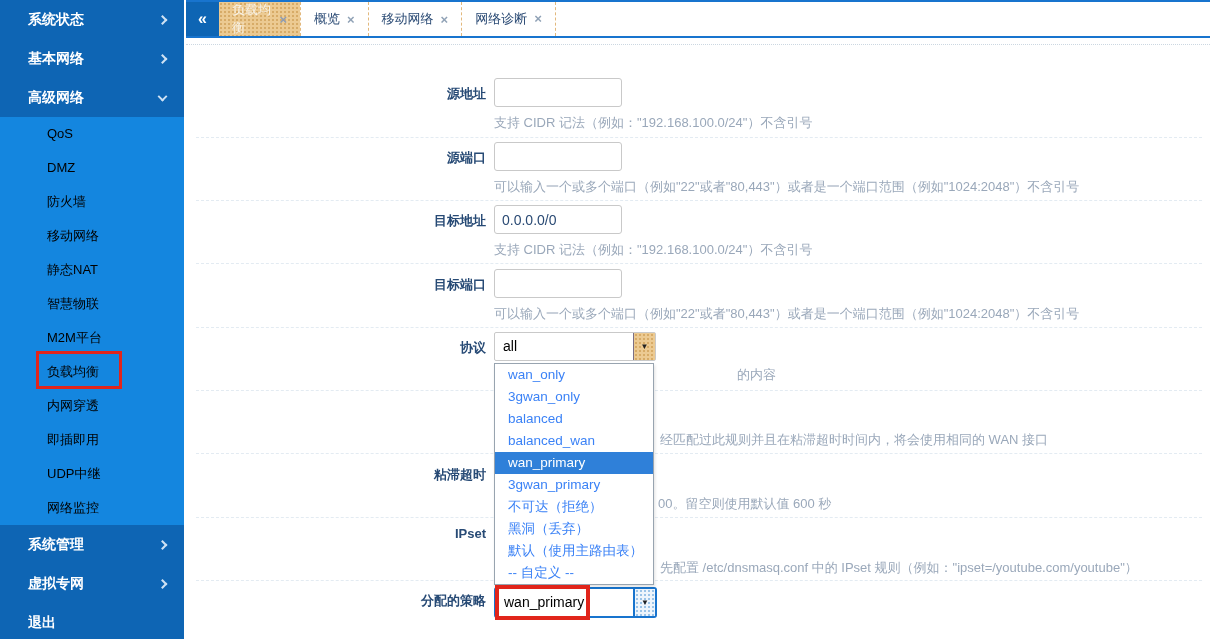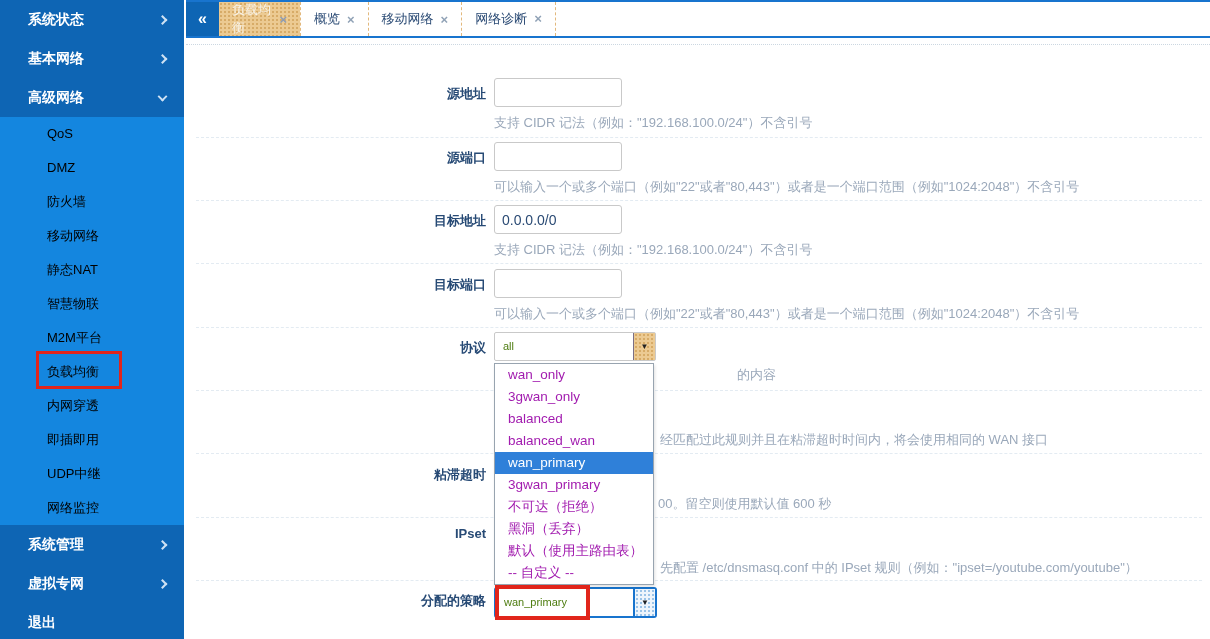--- a/index.html
+++ b/index.html
@@ -39,35 +39,35 @@
   .sep { position:absolute; left:10px; width:1006px; border-top:1px dashed #e3ebf2; }
   .flabel { position:absolute; left:100px; width:200px; text-align:right; font-size:13px;
             font-weight:bold; color:#274a75; }
   .fhint { position:absolute; font-size:13px; color:#9aa8ba; white-space:nowrap; }
   .finput { position:absolute; left:308px; width:128px; height:29px; border:1px solid #c9c9c9;
             border-radius:3px; padding:0 7px; font-size:14px; color:#2a4a74; background:#fff; outline:none;
             font-family:"Liberation Sans","DejaVu Sans",sans-serif; }
 
   .selbox { position:absolute; left:308px; width:162px; height:29px; border:1px solid #c9c9c9;
             border-radius:2px; background:#fff; display:flex; cursor:pointer; }
-  .selbox .selval { flex:1; line-height:27px; padding-left:8px; font-size:11px; color:#4d7c0f;
+  .selbox .selval { flex:1; line-height:27px; padding-left:8px; font-size:14px; color:#000000;
                     overflow:hidden; white-space:nowrap; }
   .selbtn { width:22px; border-left:1px solid #7a6f86; display:flex; align-items:center; justify-content:center;
             background-color:#ecca92;
             background-image:radial-gradient(#d7ab67 1px, transparent 1.2px); background-size:4px 4px;
             color:#222; font-size:8px; }
   .selbox.focused { border:2px solid #1874ce; height:31px; border-radius:3px; }
   .selbox.focused .selval { line-height:27px; }
   .selbox.focused .selbtn { border-left:2px solid #1874ce;
             background-color:#eef5fc;
             background-image:radial-gradient(#9cc4e8 1px, transparent 1.2px); background-size:4px 4px; }
 
   .droplist { position:absolute; left:308px; top:325px; width:160px; background:#fff;
               border:1px solid #98a4b0; box-shadow:1px 2px 3px rgba(0,0,0,0.12); z-index:5; }
-  .opt { height:22px; line-height:22px; padding-left:13px; font-size:13.5px; color:#a21caf;
+  .opt { height:22px; line-height:22px; padding-left:13px; font-size:13.5px; color:#3b82f6;
          white-space:nowrap; cursor:pointer; }
   .opt.selected { background:#2f80d9; color:#fff; }
 
   .redbox { position:absolute; border:3px solid #e1251b; background:transparent; z-index:10; pointer-events:none; }
 </style>
 </head>
 <body>
 
 <div id="root">
 

